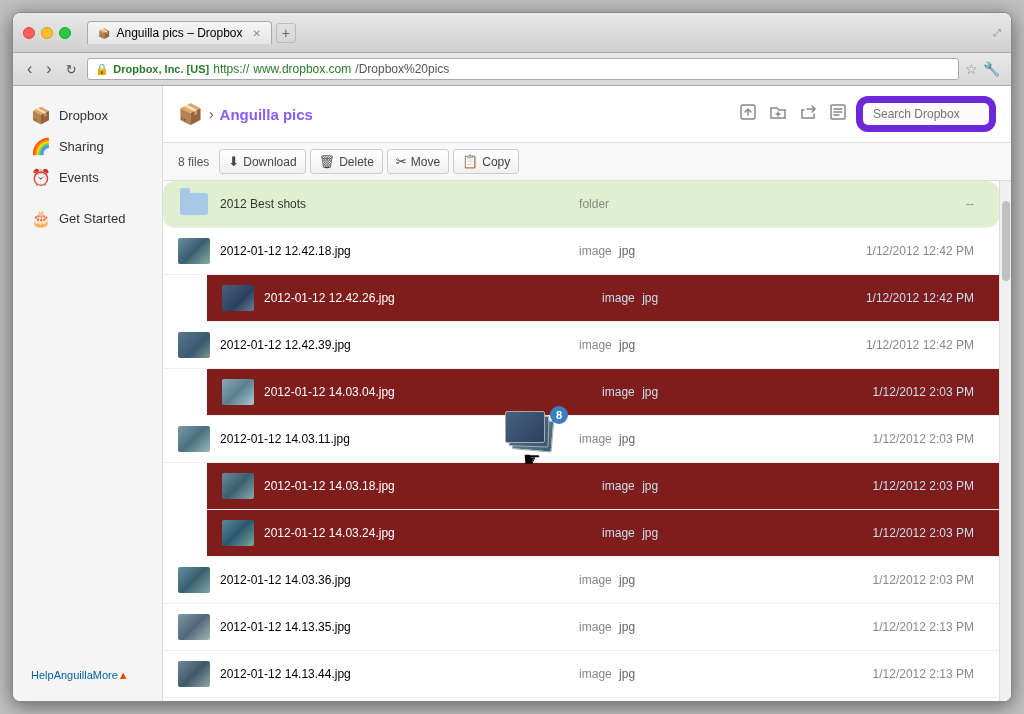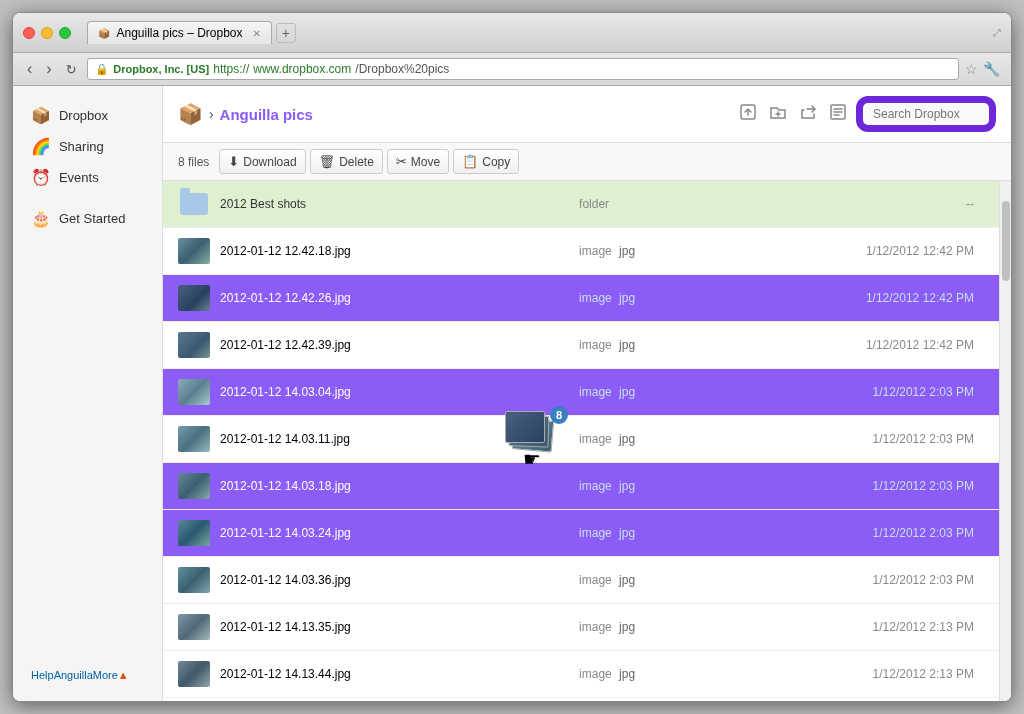--- a/index.html
+++ b/index.html
@@ -189,22 +189,22 @@
     
     .file-list { flex: 1; overflow-y: auto; }
     .file-row {
       display: flex;
       align-items: center;
       padding: 7px 15px;
       border-bottom: 1px solid #eee;
       font-size: 12px;
       cursor: pointer;
     }
-    .file-row.selected-blue { background: #8b5cf6; color: white; }
-    .file-row.selected-green { background: #dff0d0; }
+    .file-row.selected-blue { background: #7f1d1d; color: white; margin-left: 44px; }
+    .file-row.selected-green { background: #dff0d0; border-radius: 12px; }
     .file-thumb {
       width: 32px;
       height: 32px;
       margin-right: 10px;
       display: flex;
       align-items: center;
       justify-content: center;
       flex-shrink: 0;
     }
     .folder-icon-img {

